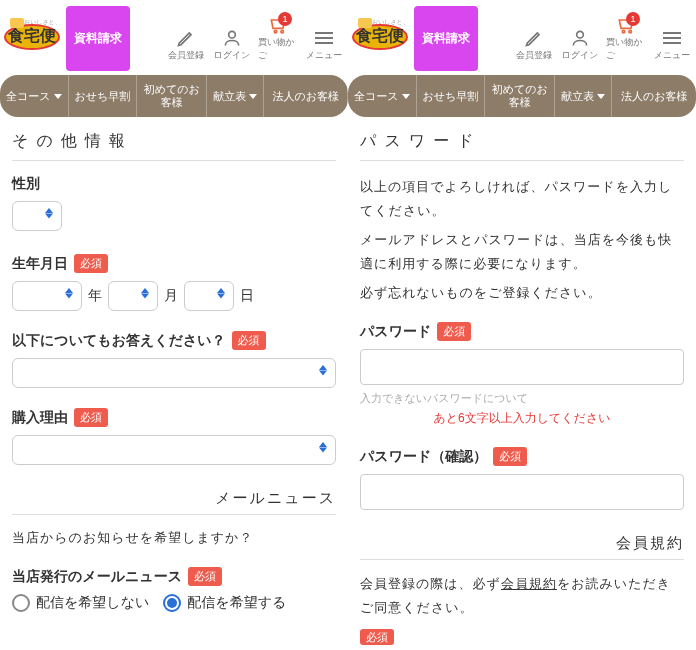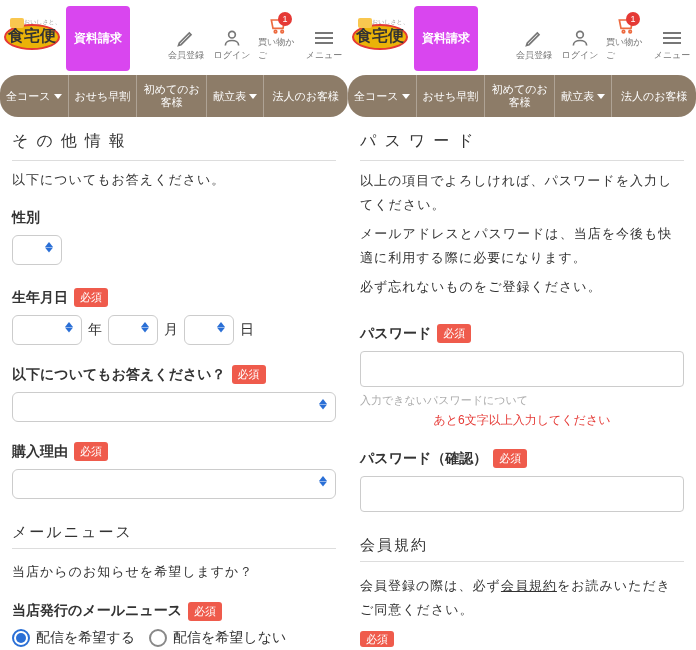--- a/index.html
+++ b/index.html
@@ -16,22 +16,22 @@
 .nav-item { display: flex; flex-direction: column; align-items: center; font-size: 9px; color: #777; gap:1px; position:relative; width:40px;}
 .nav-item svg { width: 20px; height: 20px; }
 .cart-badge { position:absolute; top:-3px; right:6px; background:#e53935; color:#fff; border-radius:50%; width:14px; height:14px; font-size:9px; display:flex; align-items:center; justify-content:center;}
 .menu-bars { display:flex; flex-direction:column; gap:3px; align-items:center; justify-content:center; width:20px;height:20px;}
 .menu-bars span{width:18px;height:2px;background:#777;}
 .tabs { display: flex; background: #8d7c68; color: #fff; font-size: 11px; border-radius: 18px; }
 .tab { padding: 8px 6px; border-right: 1px solid rgba(255,255,255,0.3); display:flex; align-items:center; justify-content:center; text-align:center; line-height:1.2;}
 .tab.flex { flex:1; }
 .chev::after { content:""; display:inline-block; margin-left:3px; width:0;height:0;border-left:4px solid transparent;border-right:4px solid transparent;border-top:5px solid #fff;}
 .content { padding: 14px 12px; }
-h3.sec { font-size: 16px; font-weight: normal; letter-spacing: 8px; color:#333; padding-bottom: 8px; border-bottom: 1px solid #ddd; margin-bottom: 8px; }
-h3.sec2 { font-size: 15px; font-weight:normal; letter-spacing:2px; padding-bottom:6px; border-bottom:1px solid #ddd; margin-bottom:12px; margin-top:24px;}
+h3.sec { font-size: 16px; font-weight: normal; letter-spacing: 8px; color:#333; padding-bottom: 8px; border-bottom: 1px solid #ddd; margin-bottom: 14px; }
+h3.sec2 { font-size: 15px; font-weight:normal; letter-spacing:2px; padding-bottom:6px; border-bottom:1px solid #ddd; margin-bottom:12px; margin-top:24px;text-align:right;}
 .desc { font-size: 13px; margin-bottom: 18px; line-height:1.7; letter-spacing:1px;}
 .field { margin-bottom: 20px; }
 .label { font-size: 14px; font-weight: bold; margin-bottom: 8px; display:flex; align-items:center; gap:6px;}
 .req { background: #ef5b4c; color: #fff; font-size: 11px; padding: 2px 6px; border-radius: 3px; font-weight:normal;}
 .sel { border: 1px solid #ccc; border-radius: 6px; padding: 6px 24px 6px 10px; font-size: 13px; background:#fff; position:relative; display:inline-flex; align-items:center; min-width:50px; height:30px;}
 .sel::after { content:""; position:absolute; right:8px; top:50%; transform:translateY(-50%); width:0;height:0;border-left:4px solid transparent;border-right:4px solid transparent;border-top:5px solid #2a6fd6;}
 .sel::before { content:""; position:absolute; right:8px; top:50%; transform:translateY(-8px); width:0;height:0;border-left:4px solid transparent;border-right:4px solid transparent;border-bottom:5px solid #2a6fd6;}
 .sel.full { width: 100%; display:flex;}
 .date-row { display:flex; align-items:center; gap:6px; font-size:14px;}
 .txt-input { width:100%; border:1px solid #ccc; border-radius:4px; height:36px; padding:6px 10px; font-size:13px;}
@@ -92,21 +92,20 @@
     <div class="tabs">
       <div class="tab chev">全コース</div>
       <div class="tab">おせち早割</div>
       <div class="tab" style="width:70px">初めてのお客様</div>
       <div class="tab chev">献立表</div>
       <div class="tab flex">法人のお客様</div>
     </div>
 
     <div class="content">
       <h3 class="sec">その他情報</h3>
-      <p class="desc">以下についてもお答えください。</p>
 
       <div class="field">
         <div class="label">
             <span>性別</span>
           </div>
         <div class="sel"></div>
       </div>
 
       <div class="field">
         <div class="label">
@@ -141,26 +140,26 @@
 
       <h3 class="sec2">メールニュース</h3>
       <p class="desc">当店からのお知らせを希望しますか？</p>
 
       <div class="label">
         <span>当店発行のメールニュース</span>
         <span class="req">必須</span>
       </div>
       <div class="radio-row">
         <label style="display:flex;align-items:center;gap:6px">
+          <span class="radio"></span>
+          <span>配信を希望しない</span>
+        </label>
+        <label style="display:flex;align-items:center;gap:6px">
           <span class="radio checked"></span>
           <span>配信を希望する</span>
-        </label>
-        <label style="display:flex;align-items:center;gap:6px">
-          <span class="radio"></span>
-          <span>配信を希望しない</span>
         </label>
       </div>
     </div>
   </div>
 
   <div class="pane">
     <div class="header">
       <div class="logo">
         <div class="logo-tag">おいしさと、</div>
         <div class="logo-oval">食宅便</div>
@@ -204,21 +203,21 @@
       <div class="tab">おせち早割</div>
       <div class="tab" style="width:70px">初めてのお客様</div>
       <div class="tab chev">献立表</div>
       <div class="tab flex" style="border-right:none">法人のお客様</div>
     </div>
 
     <div class="content">
       <h3 class="sec">パスワード</h3>
       <p class="para">以上の項目でよろしければ、パスワードを入力してください。</p>
       <p class="para">メールアドレスとパスワードは、当店を今後も快適に利用する際に必要になります。</p>
-      <p class="para" style="margin-bottom:26px">必ず忘れないものをご登録ください。</p>
+      <p class="para" style="margin-bottom:18px">必ず忘れないものをご登録ください。</p>
 
       <div class="field">
         <div class="label">
           <span>パスワード</span>
           <span class="req">必須</span>
         </div>
         <input class="txt-input" type="password" style="">
         <div class="hint">入力できないパスワードについて</div>
         <div class="hint-red">あと6文字以上入力してください</div>
       </div>

